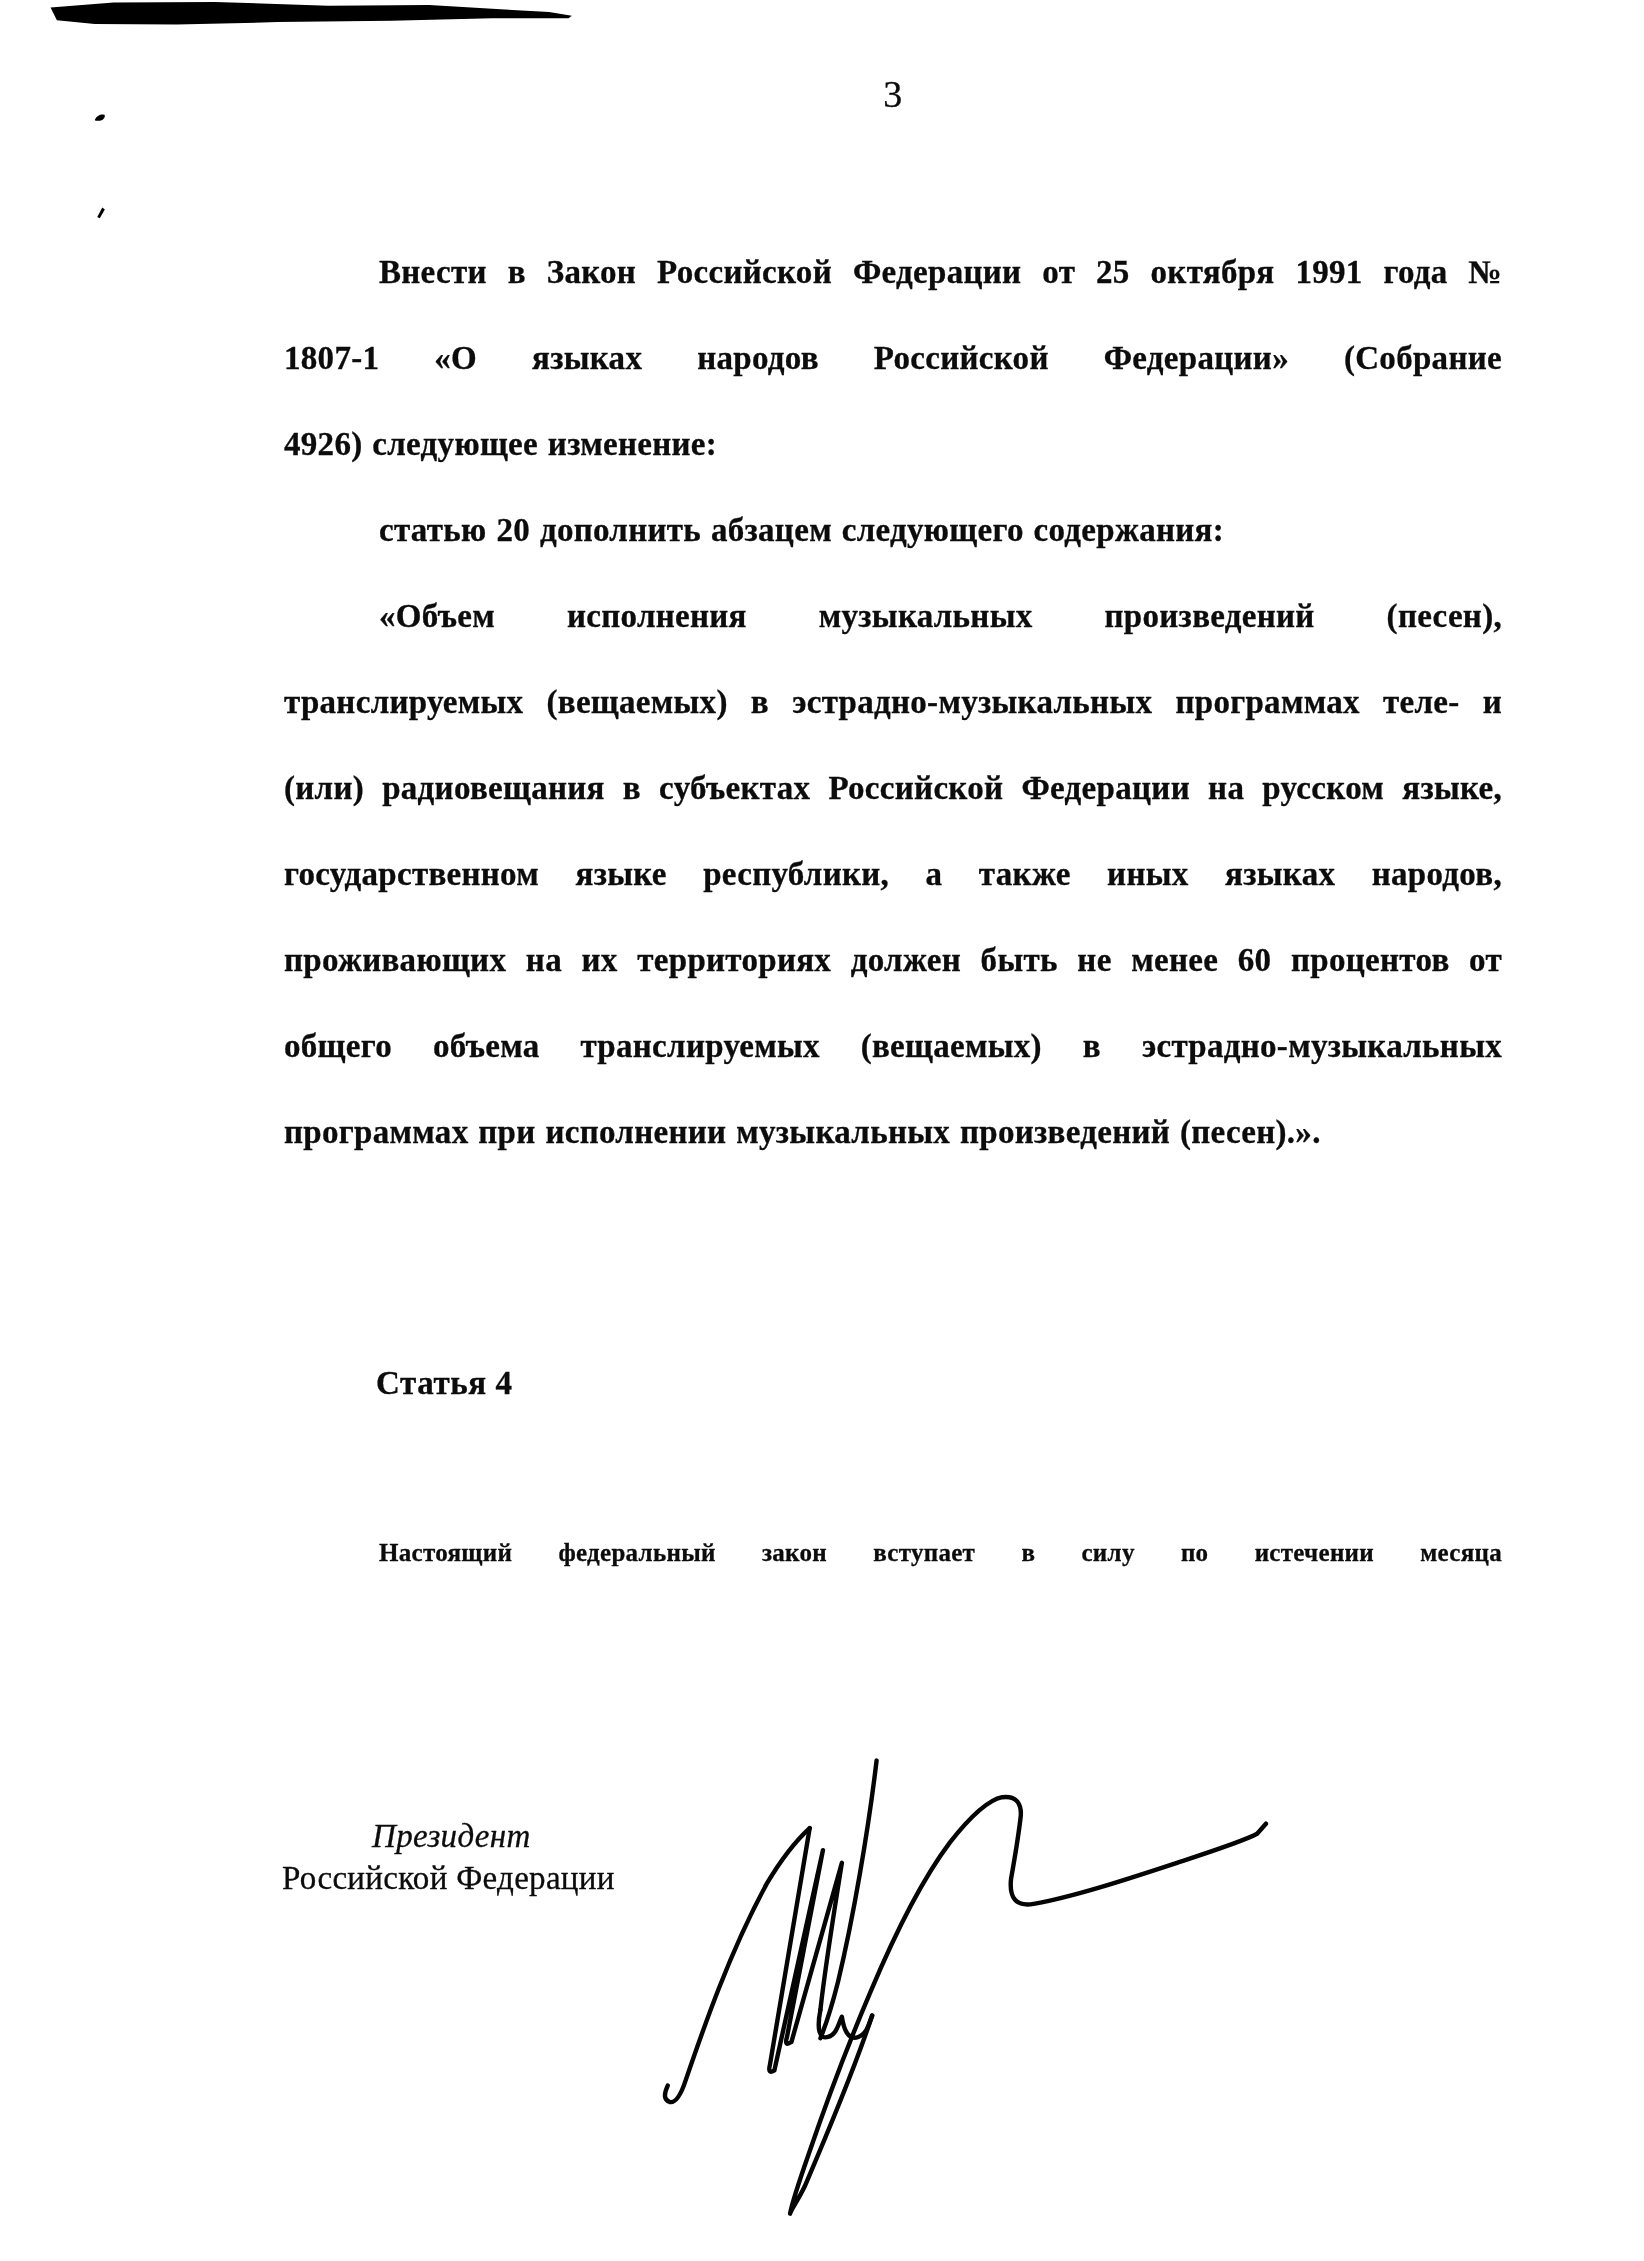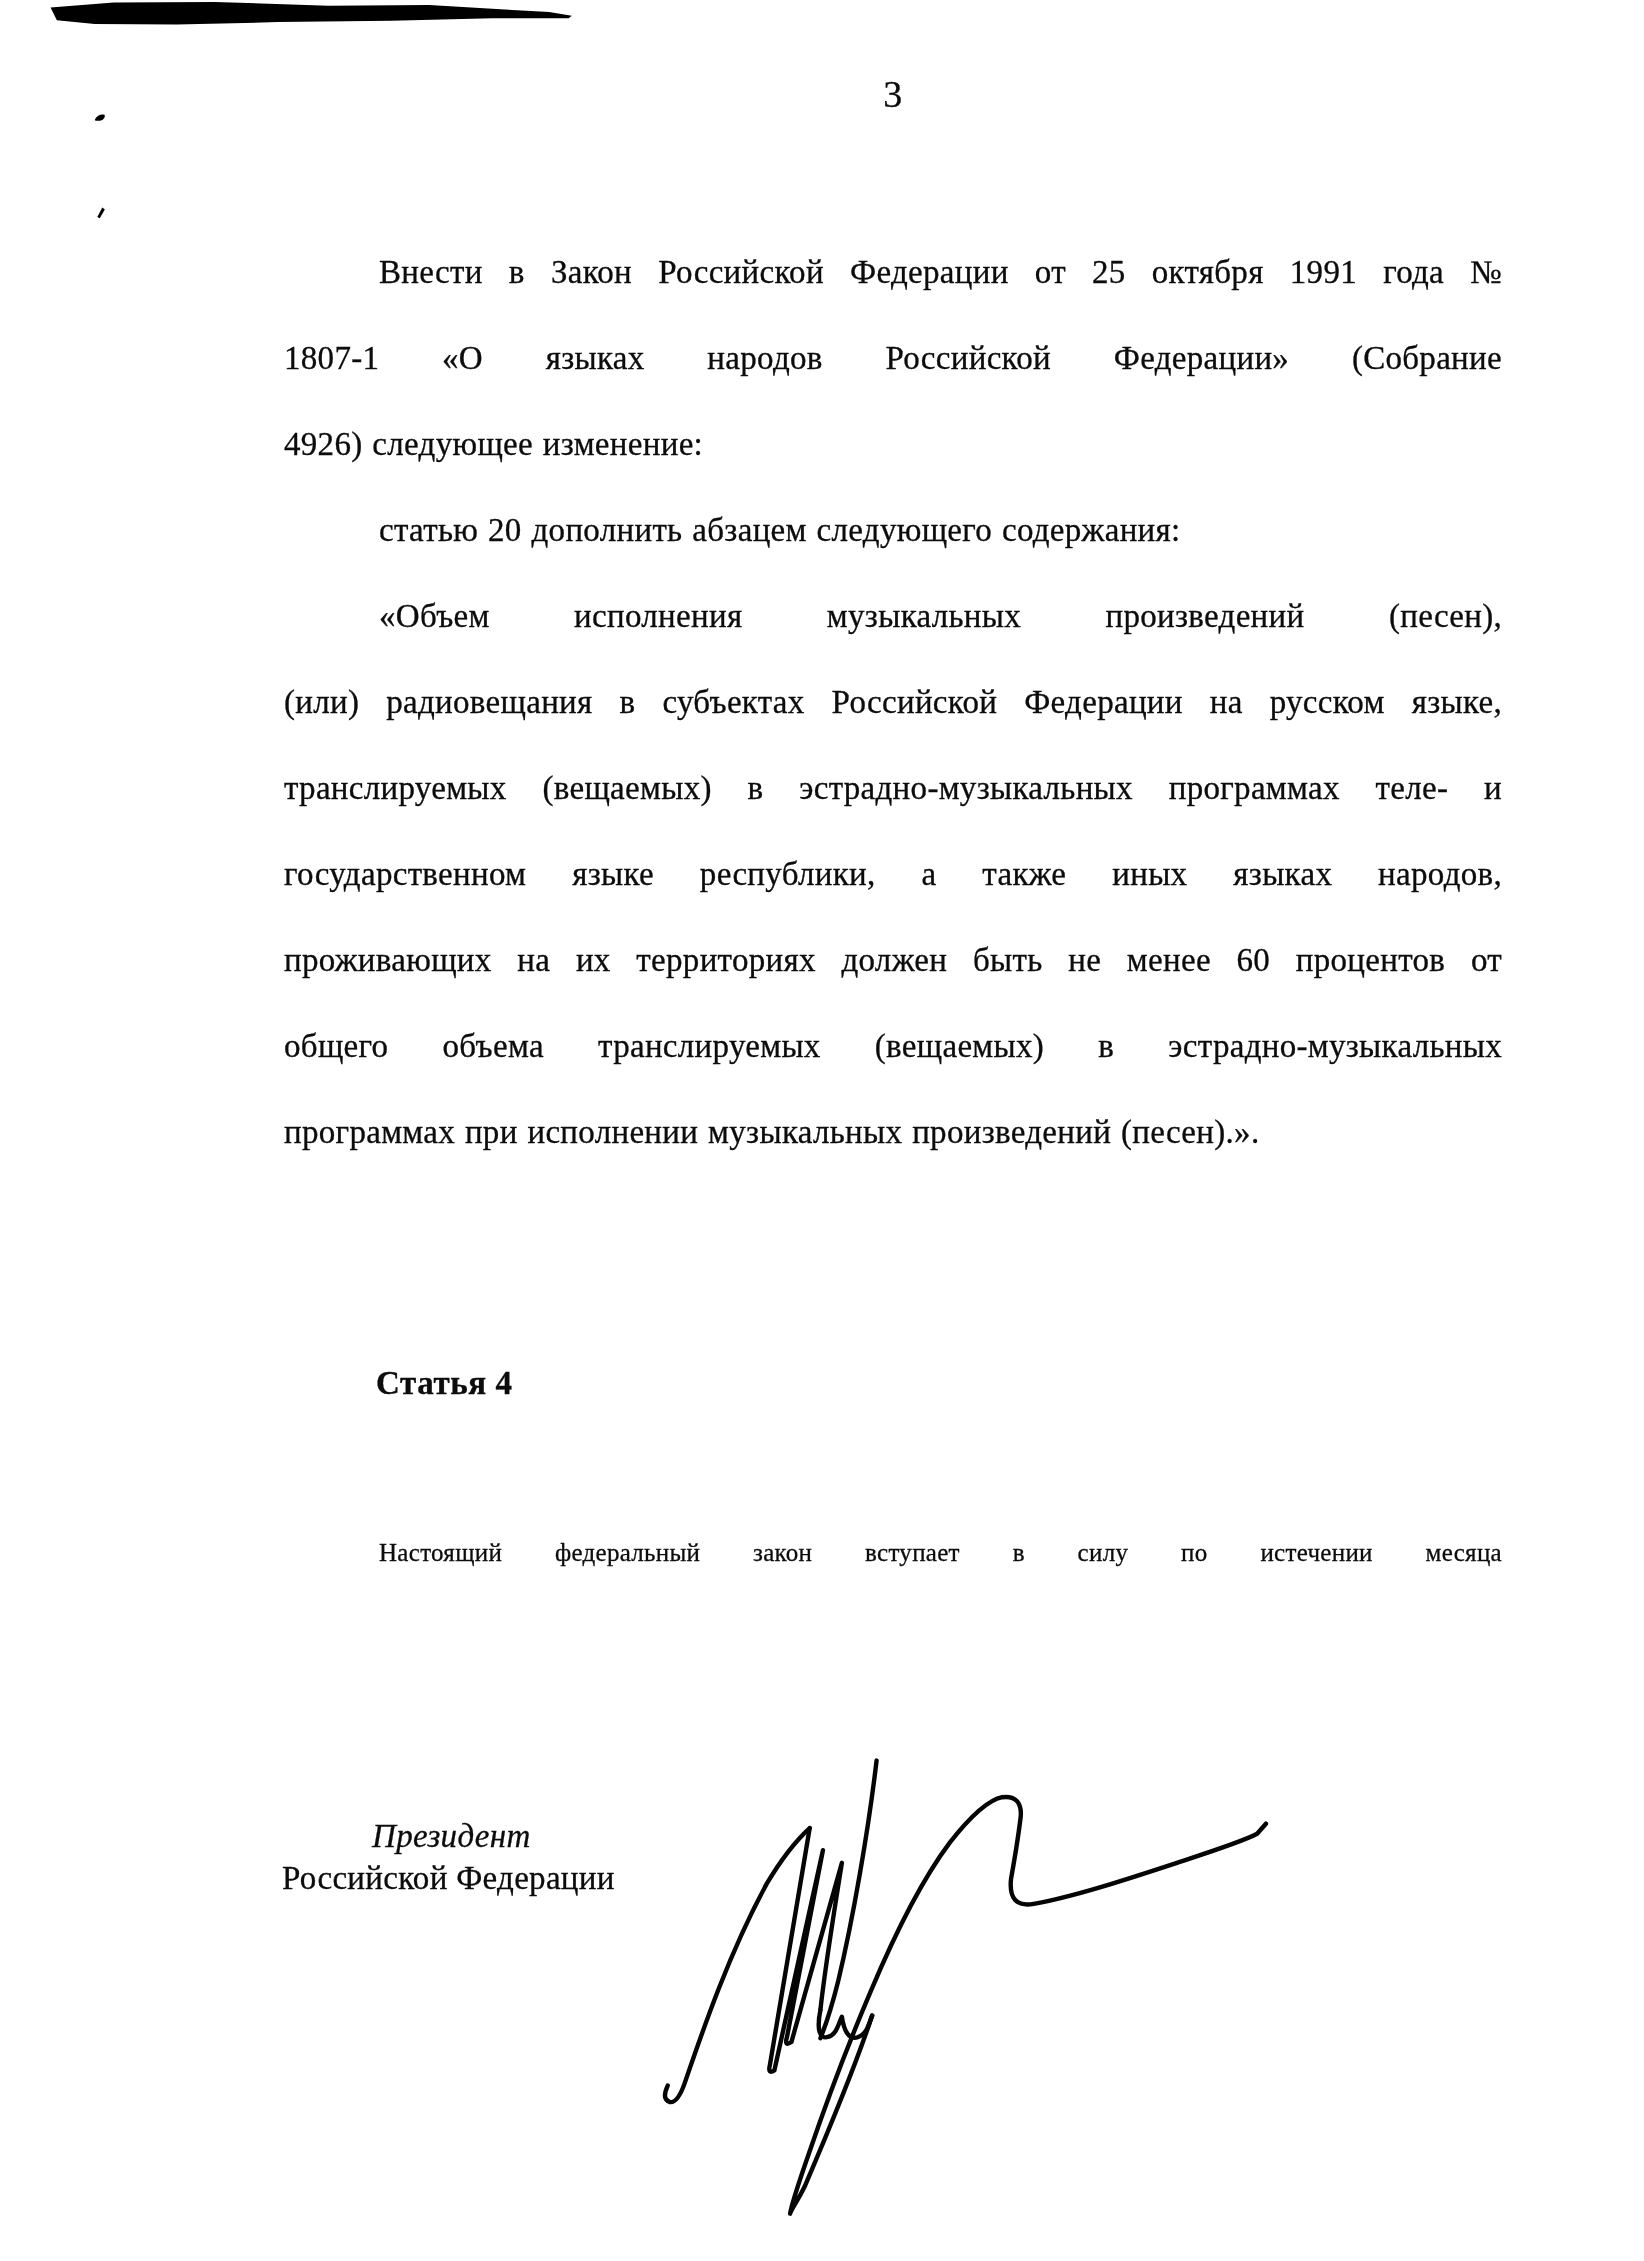--- a/index.html
+++ b/index.html
@@ -49,21 +49,21 @@
     position: absolute;
     left: 284px;
     top: 1510px;
     width: 1218px;
     font-size: 25px;
     line-height: 86px;
     letter-spacing: 0.3px;
     word-spacing: 1.3px;
     -webkit-text-stroke: 0.3px #0c0c0c;
   }
-  .ln { display: block; height: 86px; white-space: normal; }
+  .ln { display: block; height: 86px; white-space: normal; font-weight: bold; }
   .j  { text-align: justify; text-align-last: justify; }
   .ind { text-indent: 95px; }
   .heading {
     position: absolute;
     left: 376px;
     top: 1340px;
     font-size: 33px;
     line-height: 86px;
     font-weight: bold;
     letter-spacing: 0.6px;
@@ -101,22 +101,22 @@
   </svg>
 
   <div class="pagenum">3</div>
 
   <div class="body-text">
     <div class="ln j ind">Внести в Закон Российской Федерации от 25 октября 1991 года №</div>
     <div class="ln j">1807-1 «О языках народов Российской Федерации» (Собрание</div>
     <div class="ln">4926) следующее изменение:</div>
     <div class="ln ind">статью 20 дополнить абзацем следующего содержания:</div>
     <div class="ln j ind">«Объем исполнения музыкальных произведений (песен),</div>
+    <div class="ln j">транслируемых (вещаемых) в эстрадно-музыкальных программах теле- и</div>
     <div class="ln j">(или) радиовещания в субъектах Российской Федерации на русском языке,</div>
-    <div class="ln j">транслируемых (вещаемых) в эстрадно-музыкальных программах теле- и</div>
     <div class="ln j">государственном языке республики, а также иных языках народов,</div>
     <div class="ln j">проживающих на их территориях должен быть не менее 60 процентов от</div>
     <div class="ln j">общего объема транслируемых (вещаемых) в эстрадно-музыкальных</div>
     <div class="ln">программах при исполнении музыкальных произведений (песен).».</div>
   </div>
 
   <div class="heading">Статья 4</div>
 
   <div class="closing-text">
     <div class="ln j ind">Настоящий федеральный закон вступает в силу по истечении месяца</div>

